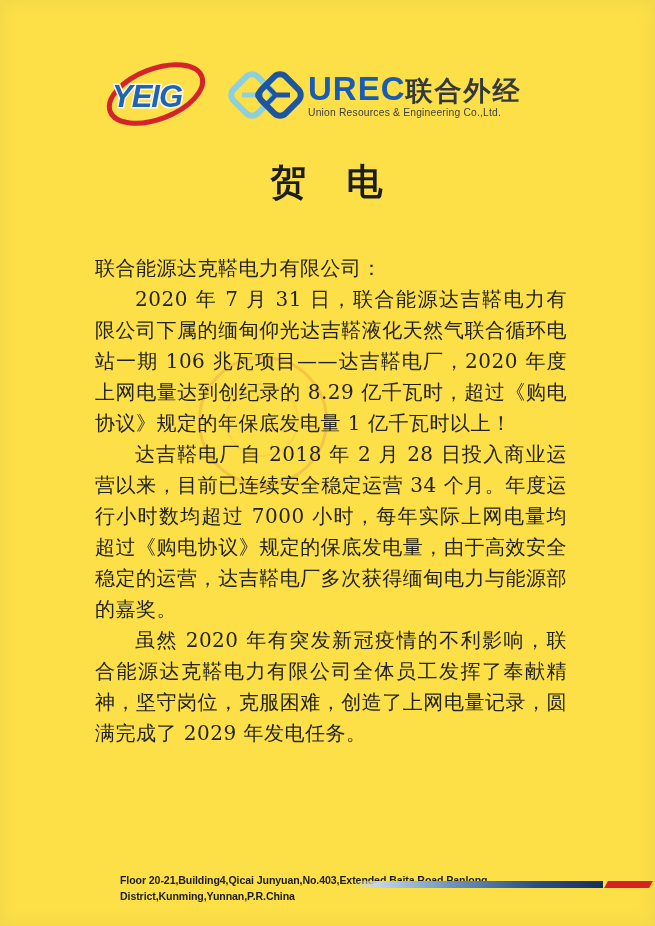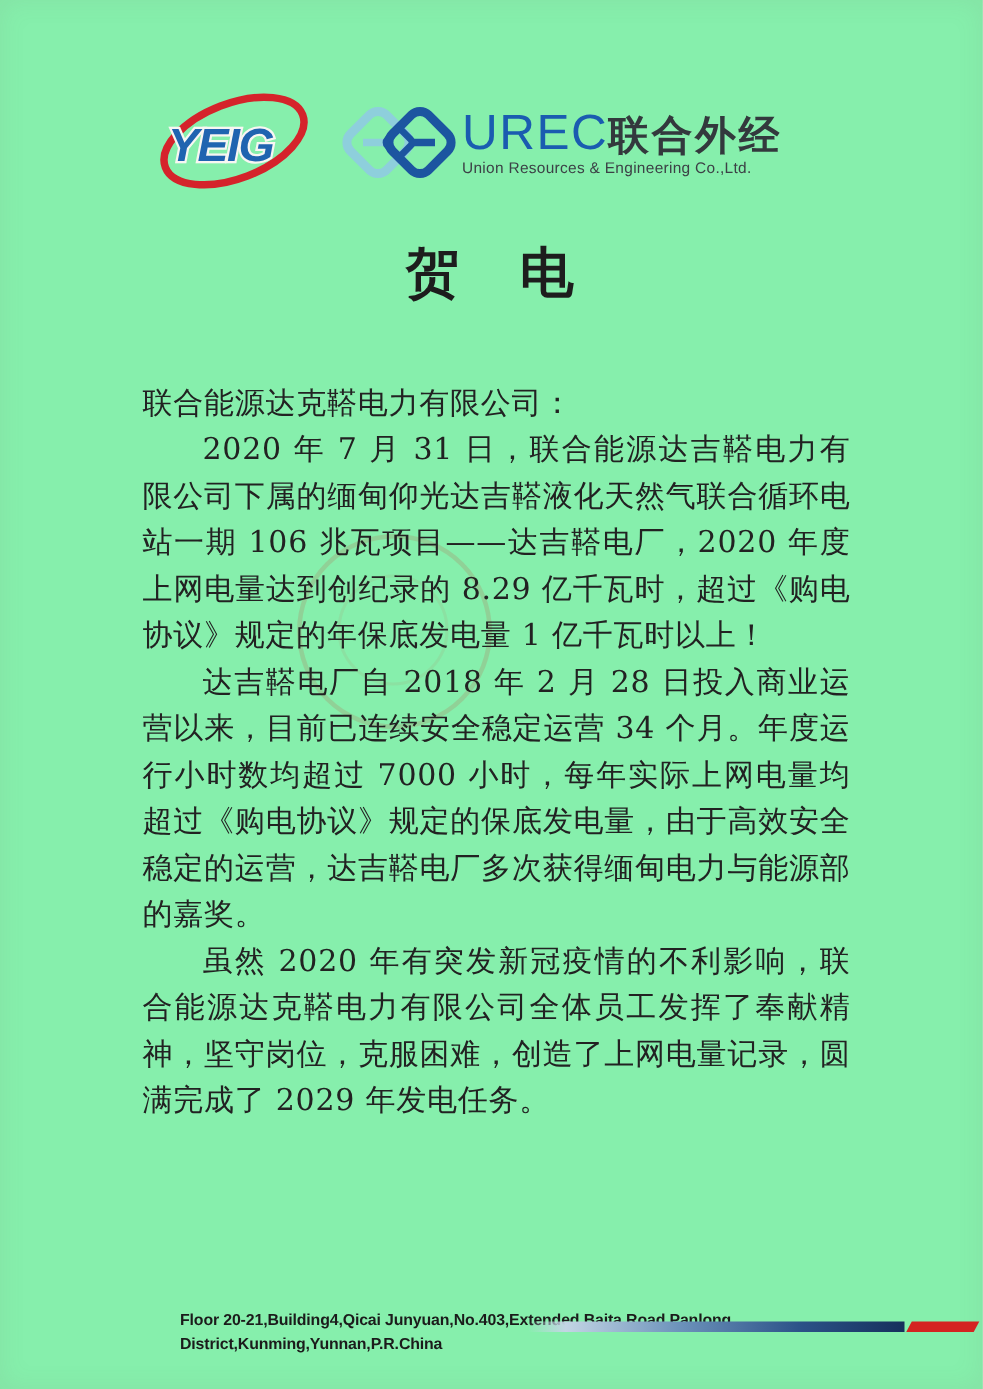--- a/index.html
+++ b/index.html
@@ -4,21 +4,21 @@
 <style>
   html,body{margin:0;padding:0;}
   body{
     width:655px;height:926px;
     background:#e9e7e2;
     font-family:"Liberation Sans", sans-serif;
   }
   .page{
     position:relative;
     width:655px;height:926px;
-    background:#86efac;
+    background:#fde047;
     box-shadow:inset 0 0 18px rgba(120,110,95,0.10);
     overflow:hidden;
   }
   
   .logos{
     position:absolute;top:58px;left:104px;
     display:flex;align-items:center;
   }
   .yeig{display:flex;align-items:center;}
   .yeig-mark{width:104px;height:74px;flex:none;}
@@ -30,21 +30,21 @@
   }
   .yeig-en{
     font-size:8.6px;font-weight:bold;color:#3b3b39;
     letter-spacing:0.6px;margin-top:2px;white-space:nowrap;
   }
   .urec{display:flex;align-items:center;margin-left:20px;}
   .urec-mark{width:76px;height:66px;flex:none;}
   .urec-names{margin-left:4px;}
   .urec-row{display:flex;align-items:baseline;}
   .urec-abbr{
-    font-size:33px;font-weight:normal;color:#1a5cb0;
+    font-size:33px;font-weight:bold;color:#1a5cb0;
     letter-spacing:1px;line-height:32px;white-space:nowrap;
     font-family:"Liberation Sans",sans-serif;
   }
   .urec-cn{
     font-size:27px;font-weight:bold;color:#33393d;
     letter-spacing:2px;line-height:30px;white-space:nowrap;
     font-family:"DejaVu Sans","Liberation Sans",sans-serif;
   }
   .urec-en{
     font-size:10.3px;color:#3c4146;letter-spacing:0.2px;

